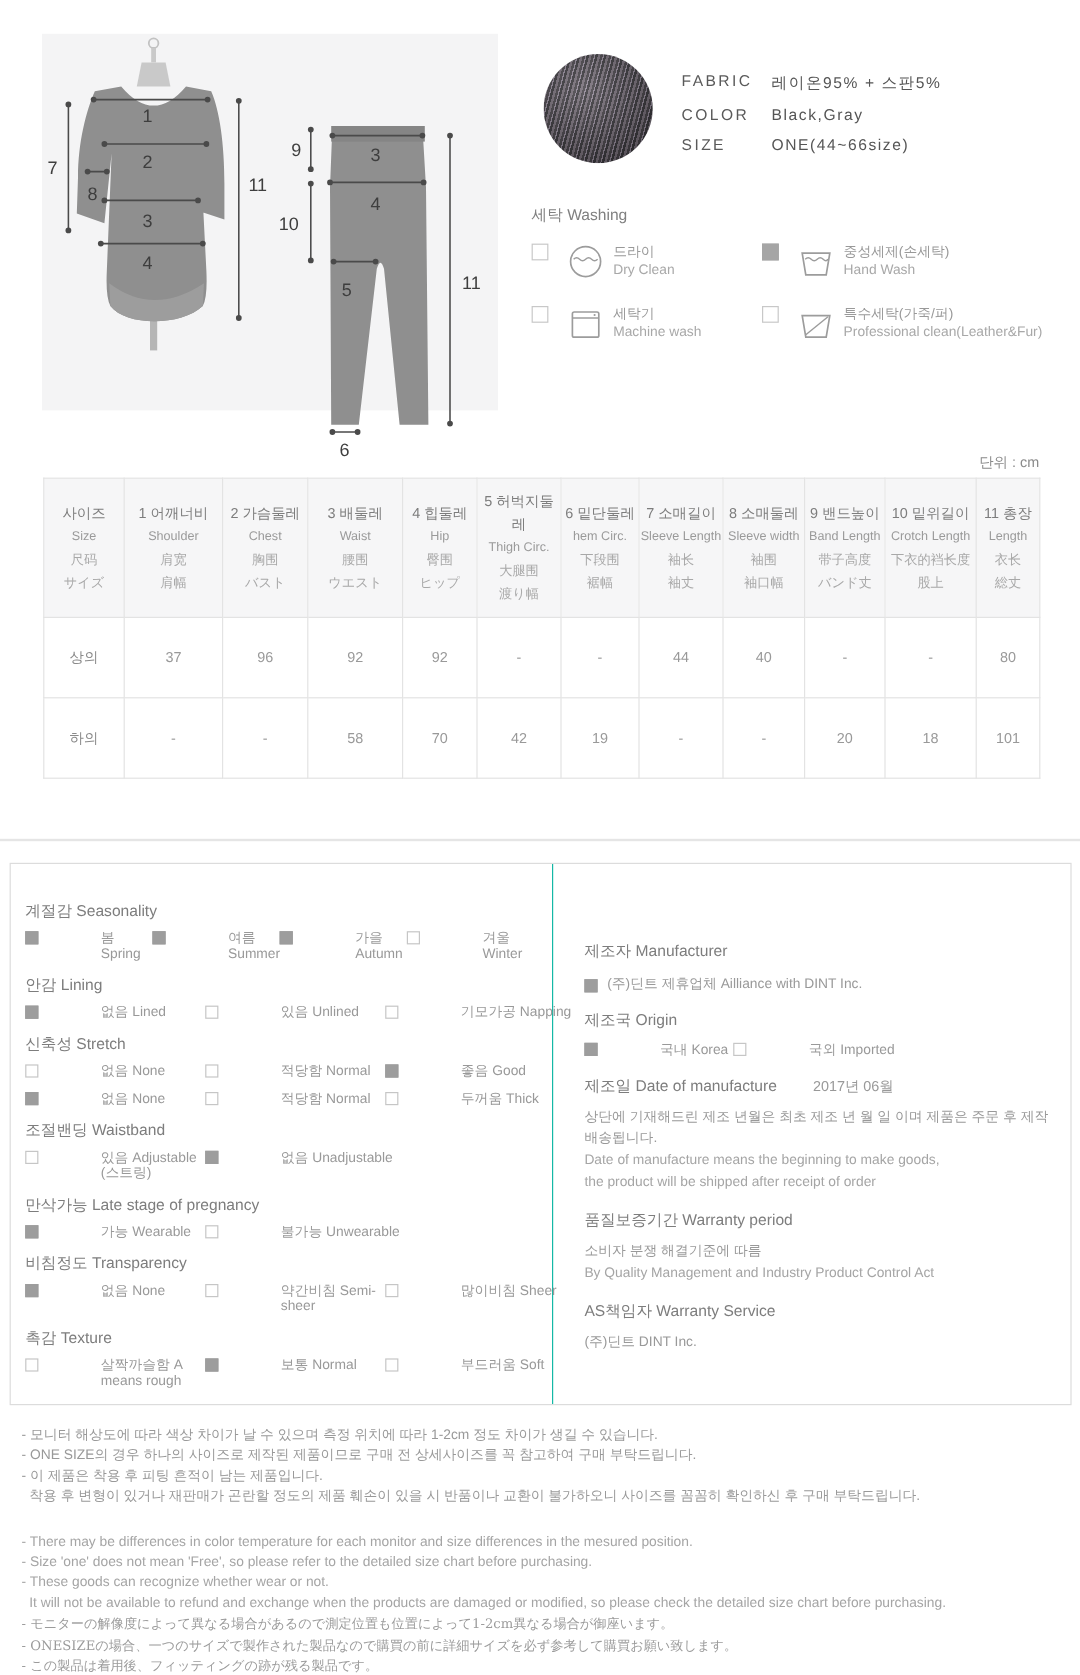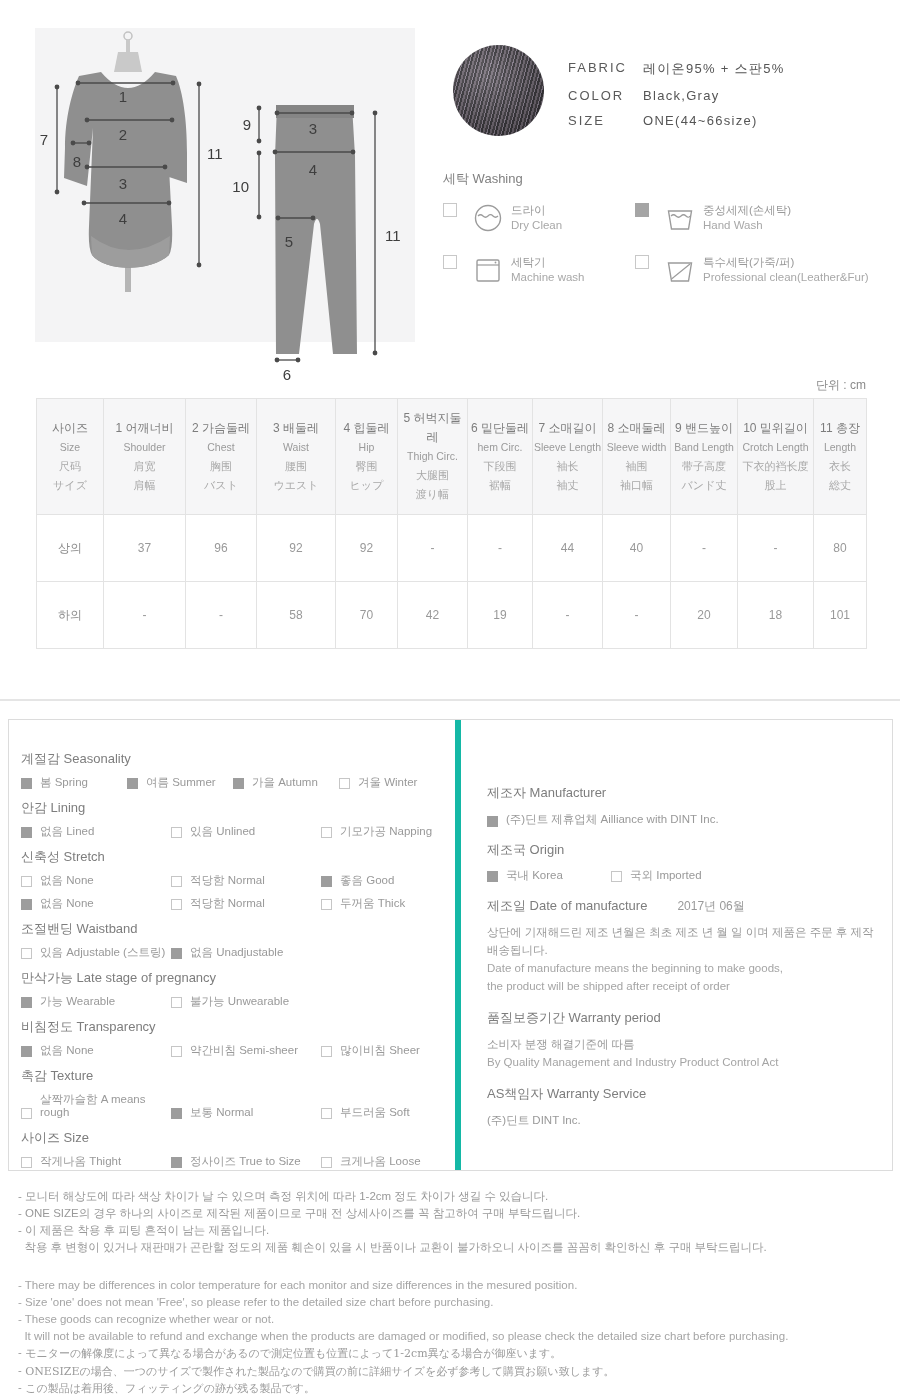--- a/index.html
+++ b/index.html
@@ -45,26 +45,26 @@
   .hk{font-size:12px;color:#7d7d7d;line-height:19px;}
   .he{font-size:10.5px;color:#9a9a9a;line-height:19px;}
   .hc,.hj{font-size:11px;color:#a8a8a8;line-height:19px;font-family:"DejaVu Serif","Liberation Serif",serif;}
   .size td{height:34px;font-size:12px;color:#999;}
   .size td.rowlab{color:#8a8a8a;}
   
   .hr1{height:2px;background:#e5e5e5;margin-top:50px;}
   .hr-sub{height:1px;background:#dcdcdc;}
   
   .details{margin:18px 7px 0 8px;border:1px solid #dcdcdc;display:flex;height:452px;box-sizing:border-box;overflow:hidden;}
-  .dleft{width:452px;flex:none;border-right:6px solid #14b8a6;box-sizing:border-box;padding:30px 0 0 12px;}
+  .dleft{width:452px;flex:none;border-right:1px solid #14b8a6;box-sizing:border-box;padding:30px 0 0 12px;}
   .dright{flex:1;padding:64px 10px 0 26px;box-sizing:border-box;}
   .group{margin-bottom:10px;}
   .gtitle{font-size:13px;color:#7d7d7d;margin-bottom:8px;}
   .opts{display:flex;}
-  .opt{display:flex;align-items:flex-end;font-size:11.5px;color:#999;width:150px;flex:none;line-height:13px;}
+  .opt{display:flex;align-items:flex-start;font-size:11.5px;color:#999;width:150px;flex:none;line-height:13px;gap:44px;}
   .opt:last-child{width:auto;}
   .opts4 .opt{width:106px;}
   .cb{width:11px;height:11px;border:1px solid #c6c6c6;margin-right:8px;flex:none;background:#fff;box-sizing:border-box;}
   .cb.checked{background:#9d9d9d;border-color:#9d9d9d;}
   .rgroup{margin-bottom:14px;}
   .rtitle{font-size:13px;color:#7d7d7d;}
   .rtitle.mb{margin-bottom:10px;}
   .opt-stack{display:flex;align-items:flex-end;font-size:11.5px;color:#999;margin-bottom:7px;}
   .opt-origin{width:124px;}
   .rvalue{font-size:12px;color:#999;margin-left:30px;}

